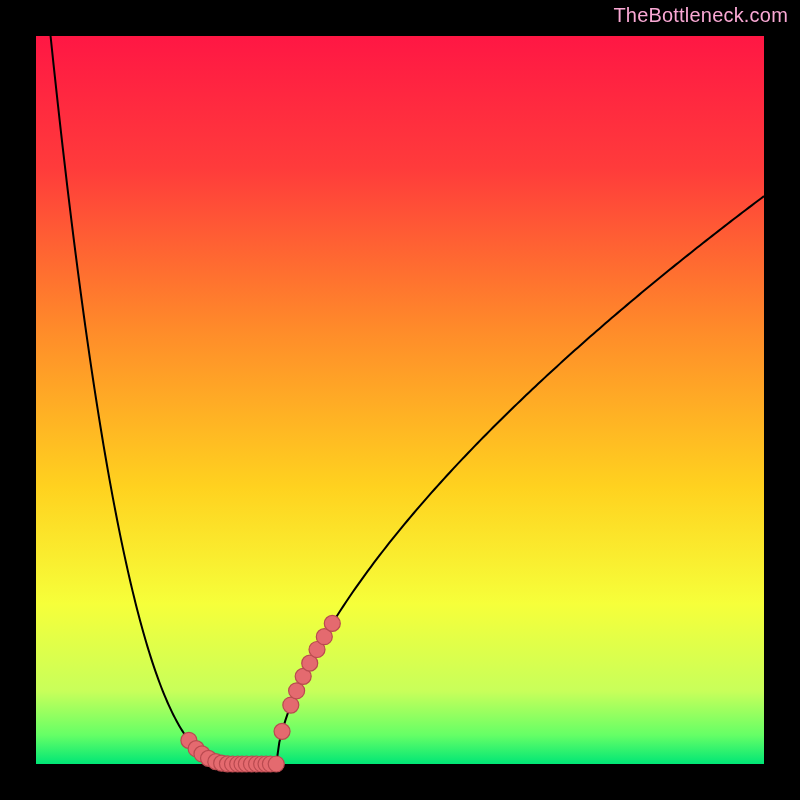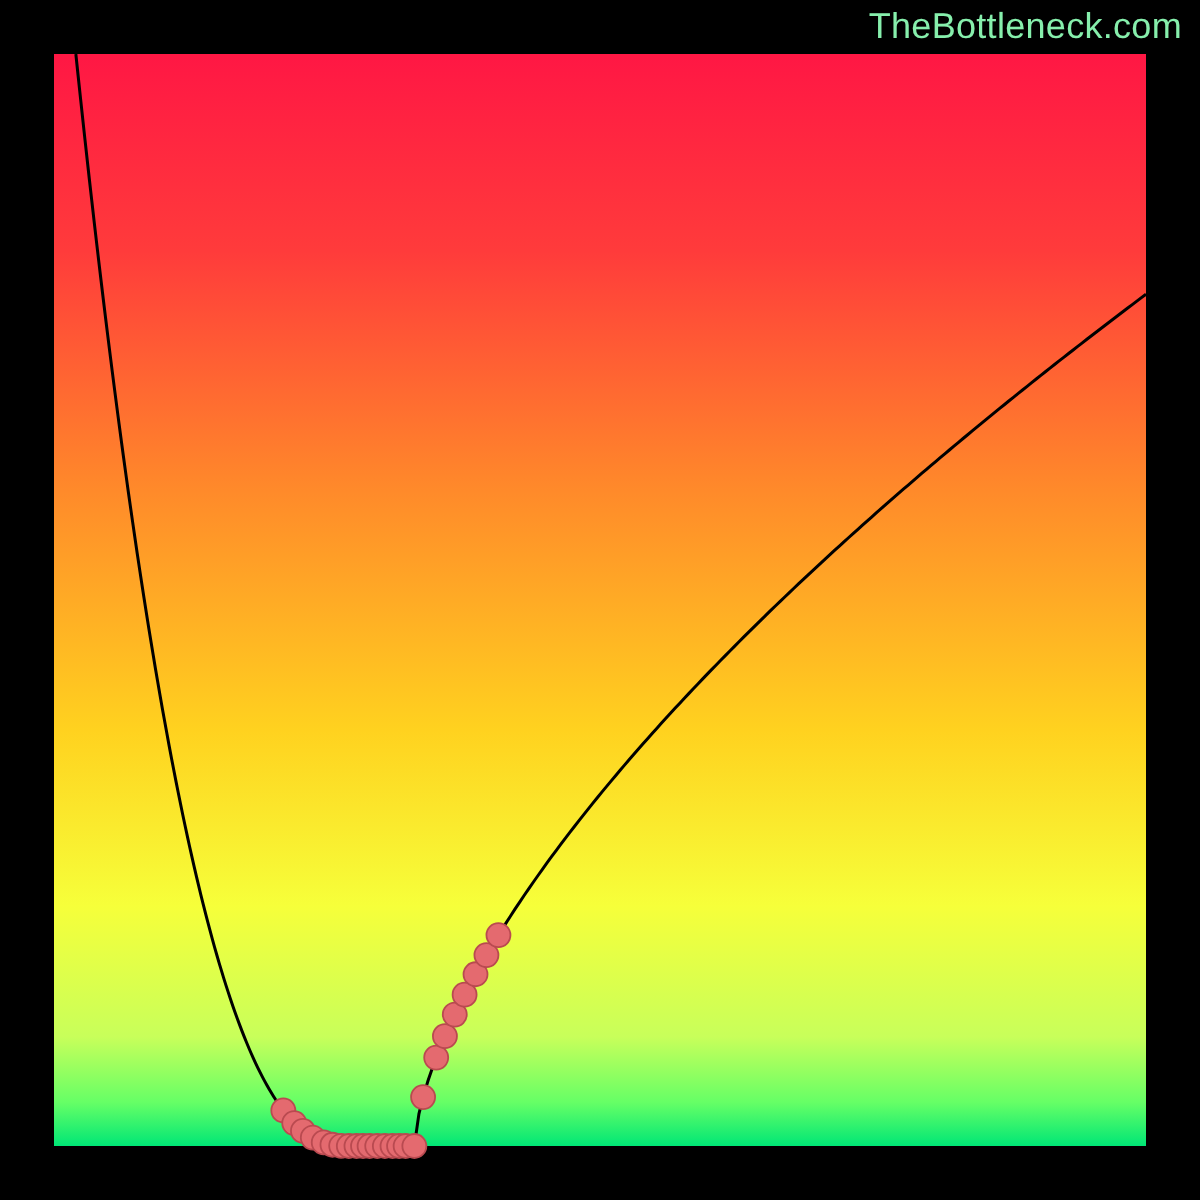--- a/index.html
+++ b/index.html
@@ -13,22 +13,22 @@
   }
   .container {
     position: relative;
     width: 800px;
     height: 800px;
   }
   .watermark {
     position: absolute;
     top: 4px;
     right: 12px;
-    color: #86efac;
-    font-size: 24px;
+    color: #f9a8d4;
+    font-size: 20px;
     font-weight: 500;
     letter-spacing: 0.2px;
     z-index: 3;
     user-select: none;
   }
   svg.plot {
     position: absolute;
     top: 0;
     left: 0;
     width: 800px;

